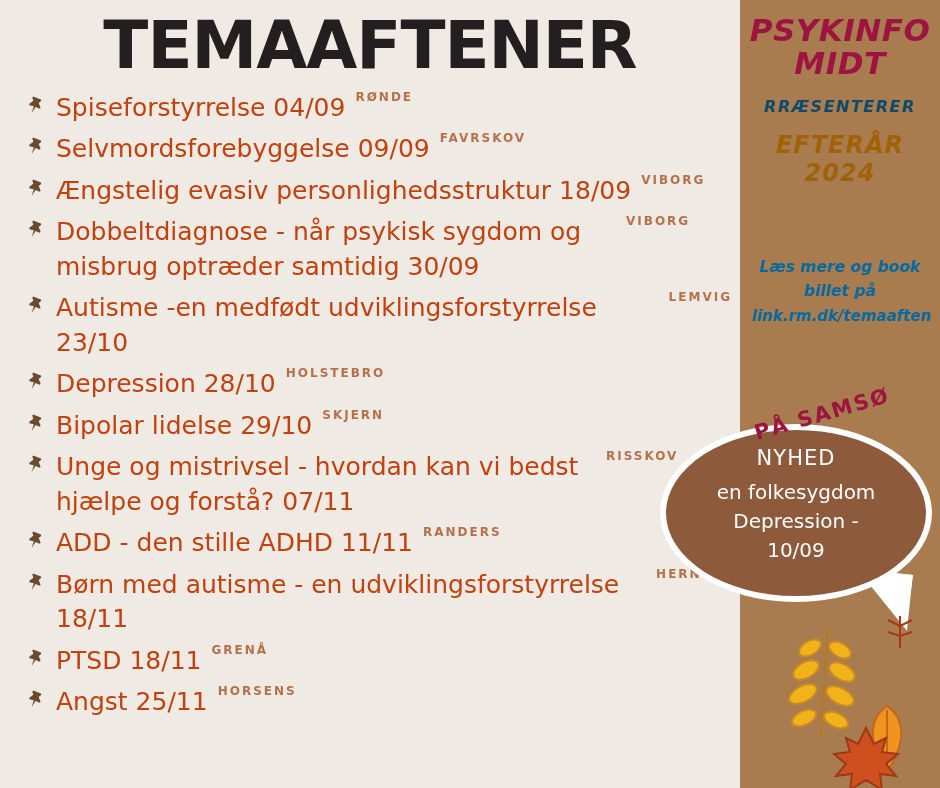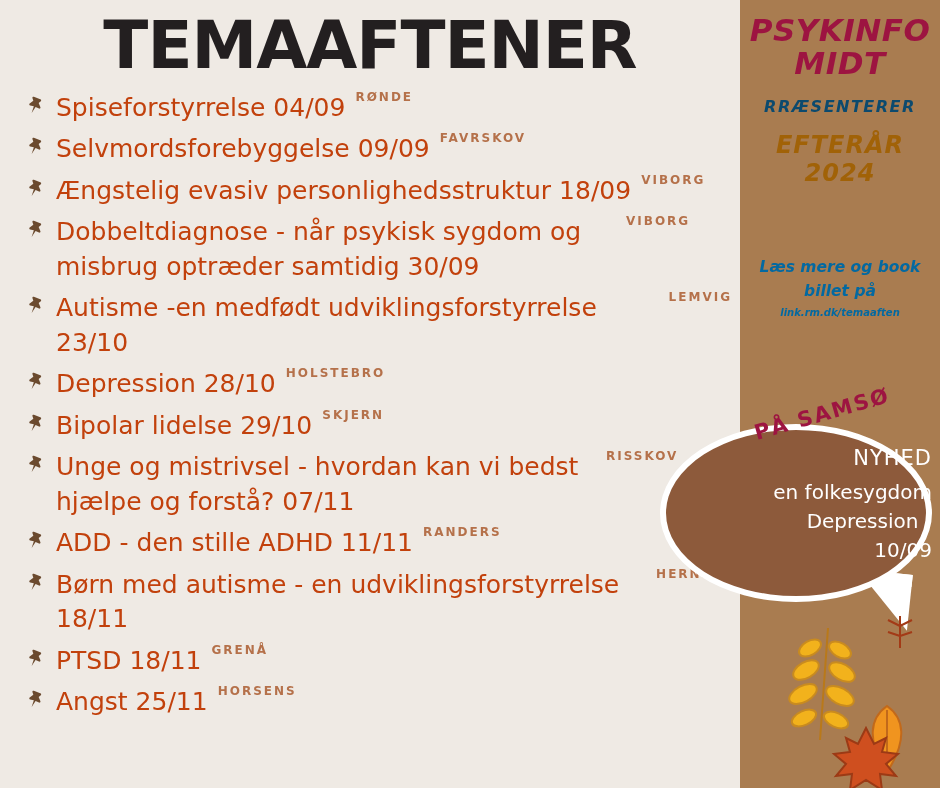--- a/index.html
+++ b/index.html
@@ -54,21 +54,21 @@
     letter-spacing: 1px;
   }
   .booking {
     margin-top: 68px;
     color: #0369a1;
     font-size: 15.5px;
     line-height: 1.55;
     font-weight: bold;
     padding: 0 4px;
   }
-  .booking .link { display: block; margin-top: 2px; font-size: 10px; }
+  .booking .link { display: block; margin-top: 2px; font-size: 15px; }
 
   
   #left-col {
     position: absolute;
     top: 0; left: 0;
     width: 740px; height: 788px;
     padding: 0;
   }
   #title {
     margin: 8px 0 0 0;
@@ -134,21 +134,21 @@
     border-left: 10px solid transparent;
     border-right: 44px solid #ffffff;
     border-top: 12px solid #ffffff;
     border-bottom: 44px solid transparent;
     transform: rotate(6deg);
   }
   #bubble-text {
     position: absolute;
     left: 0; top: 22px;
     width: 272px;
-    text-align: right;
+    text-align: center;
     color: #ffffff;
   }
   #bubble-text .nyhed {
     font-size: 21px;
     letter-spacing: 1px;
     margin-bottom: 8px;
   }
   #bubble-text .line { font-size: 20px; line-height: 1.45; }
   #samso {
     position: absolute;

